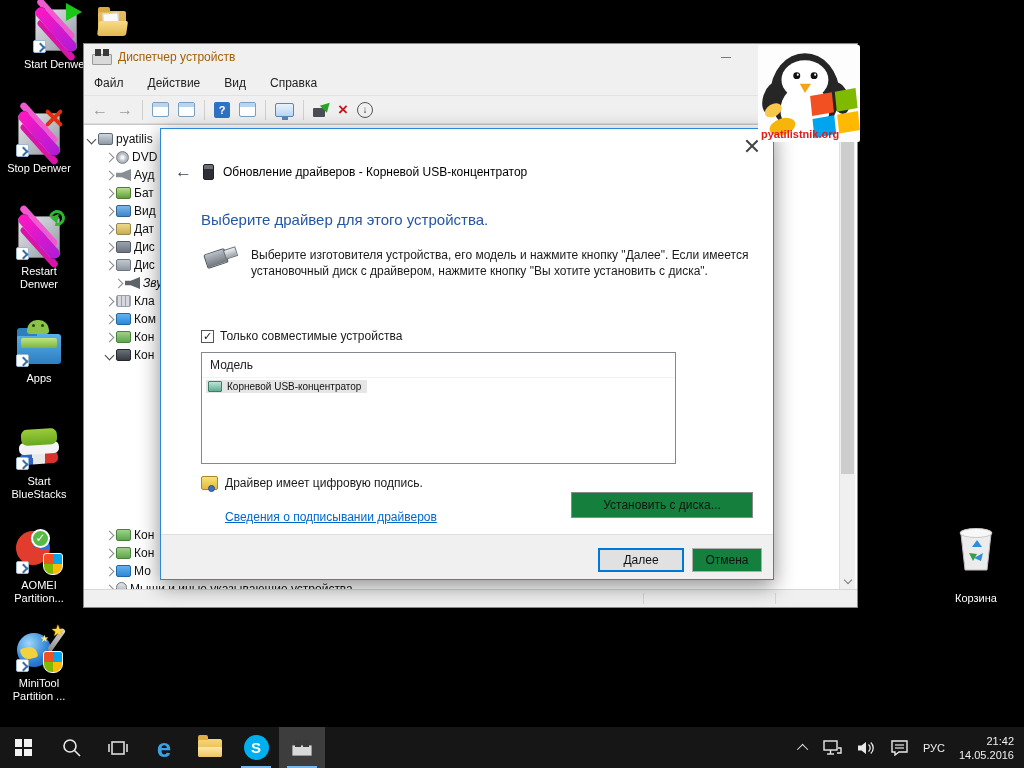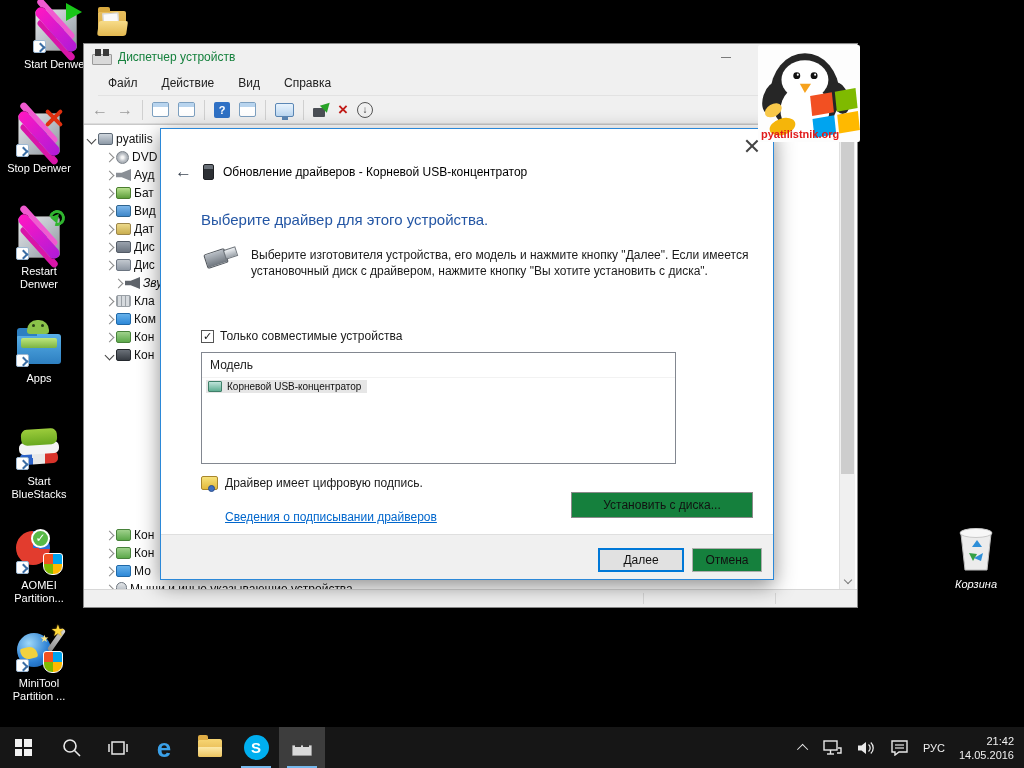--- a/index.html
+++ b/index.html
@@ -44,36 +44,36 @@
   .mt-star{position:absolute;right:-2px;top:-4px;color:#ffd93c;font-size:16px;text-shadow:0 0 2px #b8860b;}
   .mt-star2{position:absolute;right:14px;top:8px;color:#ffe98a;font-size:10px;}
   
   .mini-folder{position:absolute;left:97px;top:7px;width:32px;height:32px;cursor:pointer;}
   .mini-folder .back{position:absolute;left:1px;top:4px;width:28px;height:24px;background:linear-gradient(180deg,#e8bf5e,#d9a93f);border-radius:2px;}
   .mini-folder .back:before{content:"";position:absolute;top:-4px;left:0;width:12px;height:5px;background:#d9a93f;border-radius:2px 2px 0 0;}
   .mini-folder .paper{position:absolute;left:6px;top:6px;width:16px;height:20px;background:#fafafa;border:1px solid #cfcfcf;transform:rotate(-4deg);}
   .mini-folder .front{position:absolute;left:1px;top:14px;width:29px;height:15px;background:linear-gradient(180deg,#f7dc8a,#e3b84f);border-radius:2px 2px 3px 3px;transform:skewX(-8deg);}
   
   .bin{position:absolute;left:944px;top:520px;width:64px;display:flex;flex-direction:column;align-items:center;cursor:pointer;}
-  .bin .lbl{margin-top:2px;font-size:11px;color:#fff;text-shadow:1px 1px 2px #000;font-style:italic;}
+  .bin .lbl{margin-top:16px;font-size:11px;color:#fff;text-shadow:1px 1px 2px #000;}
 
   
   .watermark{position:absolute;left:758px;top:45px;width:102px;height:97px;background:#fdfdfd;z-index:40;border-radius:2px;overflow:hidden;}
   .wm-text{position:absolute;left:3px;bottom:2px;font-size:11px;font-weight:bold;color:#e11a1a;letter-spacing:0px;}
   .wm-flag{position:absolute;right:2px;bottom:8px;width:46px;height:42px;display:grid;grid-template:1fr 1fr/1fr 1fr;gap:3px;transform:rotate(-6deg) skewY(-4deg);}
   .wm-flag div:nth-child(1){background:#f25022;} .wm-flag div:nth-child(2){background:#7fba00;}
   .wm-flag div:nth-child(3){background:#00a4ef;} .wm-flag div:nth-child(4){background:#ffb900;}
 
   
   .dm{position:absolute;left:83px;top:43px;width:775px;height:565px;background:#f0f0f0;border:1px solid #898989;z-index:10;}
   .dm-title{position:absolute;left:0;top:0;right:0;height:26px;display:flex;align-items:center;padding-left:8px;gap:6px;}
-  .dm-title .txt{font-size:12px;color:#15803d;}
+  .dm-title .txt{font-size:12px;color:#a16207;}
   .dm-min{position:absolute;right:118px;top:4px;width:26px;height:18px;display:flex;align-items:center;justify-content:center;cursor:pointer;}
   .dm-min i{display:block;width:10px;height:1px;background:#7a7a7a;}
-  .dm-menu{position:absolute;left:14px;top:26px;right:0;height:26px;display:flex;align-items:center;padding-left:10px;gap:24px;background:#f0f0f0;border-bottom:1px solid #e2e2e2;}
+  .dm-menu{position:absolute;left:0;top:26px;right:0;height:26px;display:flex;align-items:center;padding-left:10px;gap:24px;background:#f0f0f0;border-bottom:1px solid #e2e2e2;}
   .dm-menu span{font-size:12px;color:#222;cursor:pointer;}
   .dm-toolbar{position:absolute;left:0;top:52px;right:0;height:28px;display:flex;align-items:center;padding-left:8px;gap:9px;border-bottom:1px solid #dcdcdc;}
   .tb-sep{width:1px;height:20px;background:#d0d0d0;}
   .tb-arrow{font-size:16px;color:#9b9b9b;font-weight:bold;cursor:pointer;line-height:16px;}
   .tb-doc{width:17px;height:15px;background:#fff;border:1px solid #7da0c0;border-radius:2px;position:relative;cursor:pointer;}
   .tb-doc:before{content:"";position:absolute;left:0;top:0;right:0;height:4px;background:#b8d4ee;}
   .tb-help{width:16px;height:16px;background:#2f71c5;color:#fff;border-radius:2px;font-size:11px;font-weight:bold;display:flex;align-items:center;justify-content:center;cursor:pointer;}
   .tb-mon{width:19px;height:14px;border:1px solid #5b87b5;background:linear-gradient(180deg,#e8f3fd,#bcd8f2);border-radius:2px;position:relative;cursor:pointer;}
   .tb-mon:after{content:"";position:absolute;left:6px;bottom:-4px;width:6px;height:3px;background:#5b87b5;}
   .tb-upd{width:16px;height:16px;position:relative;cursor:pointer;}

